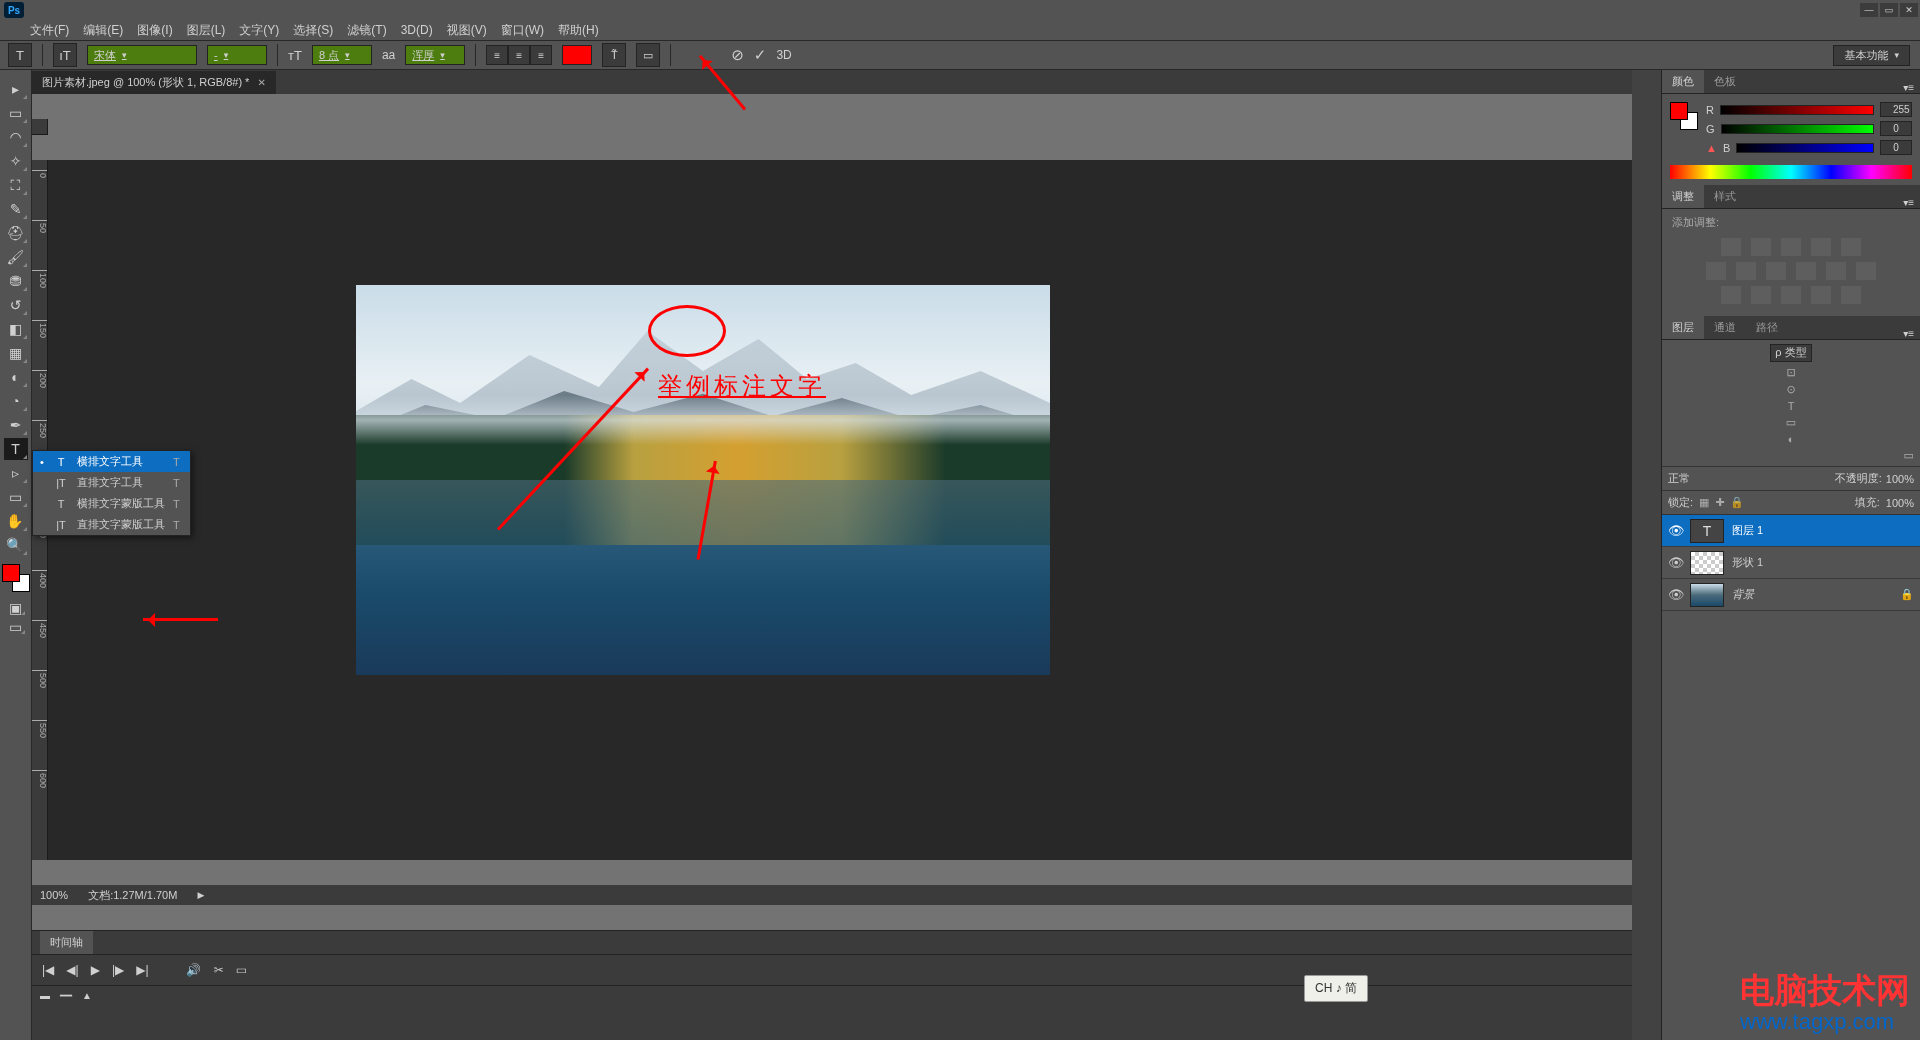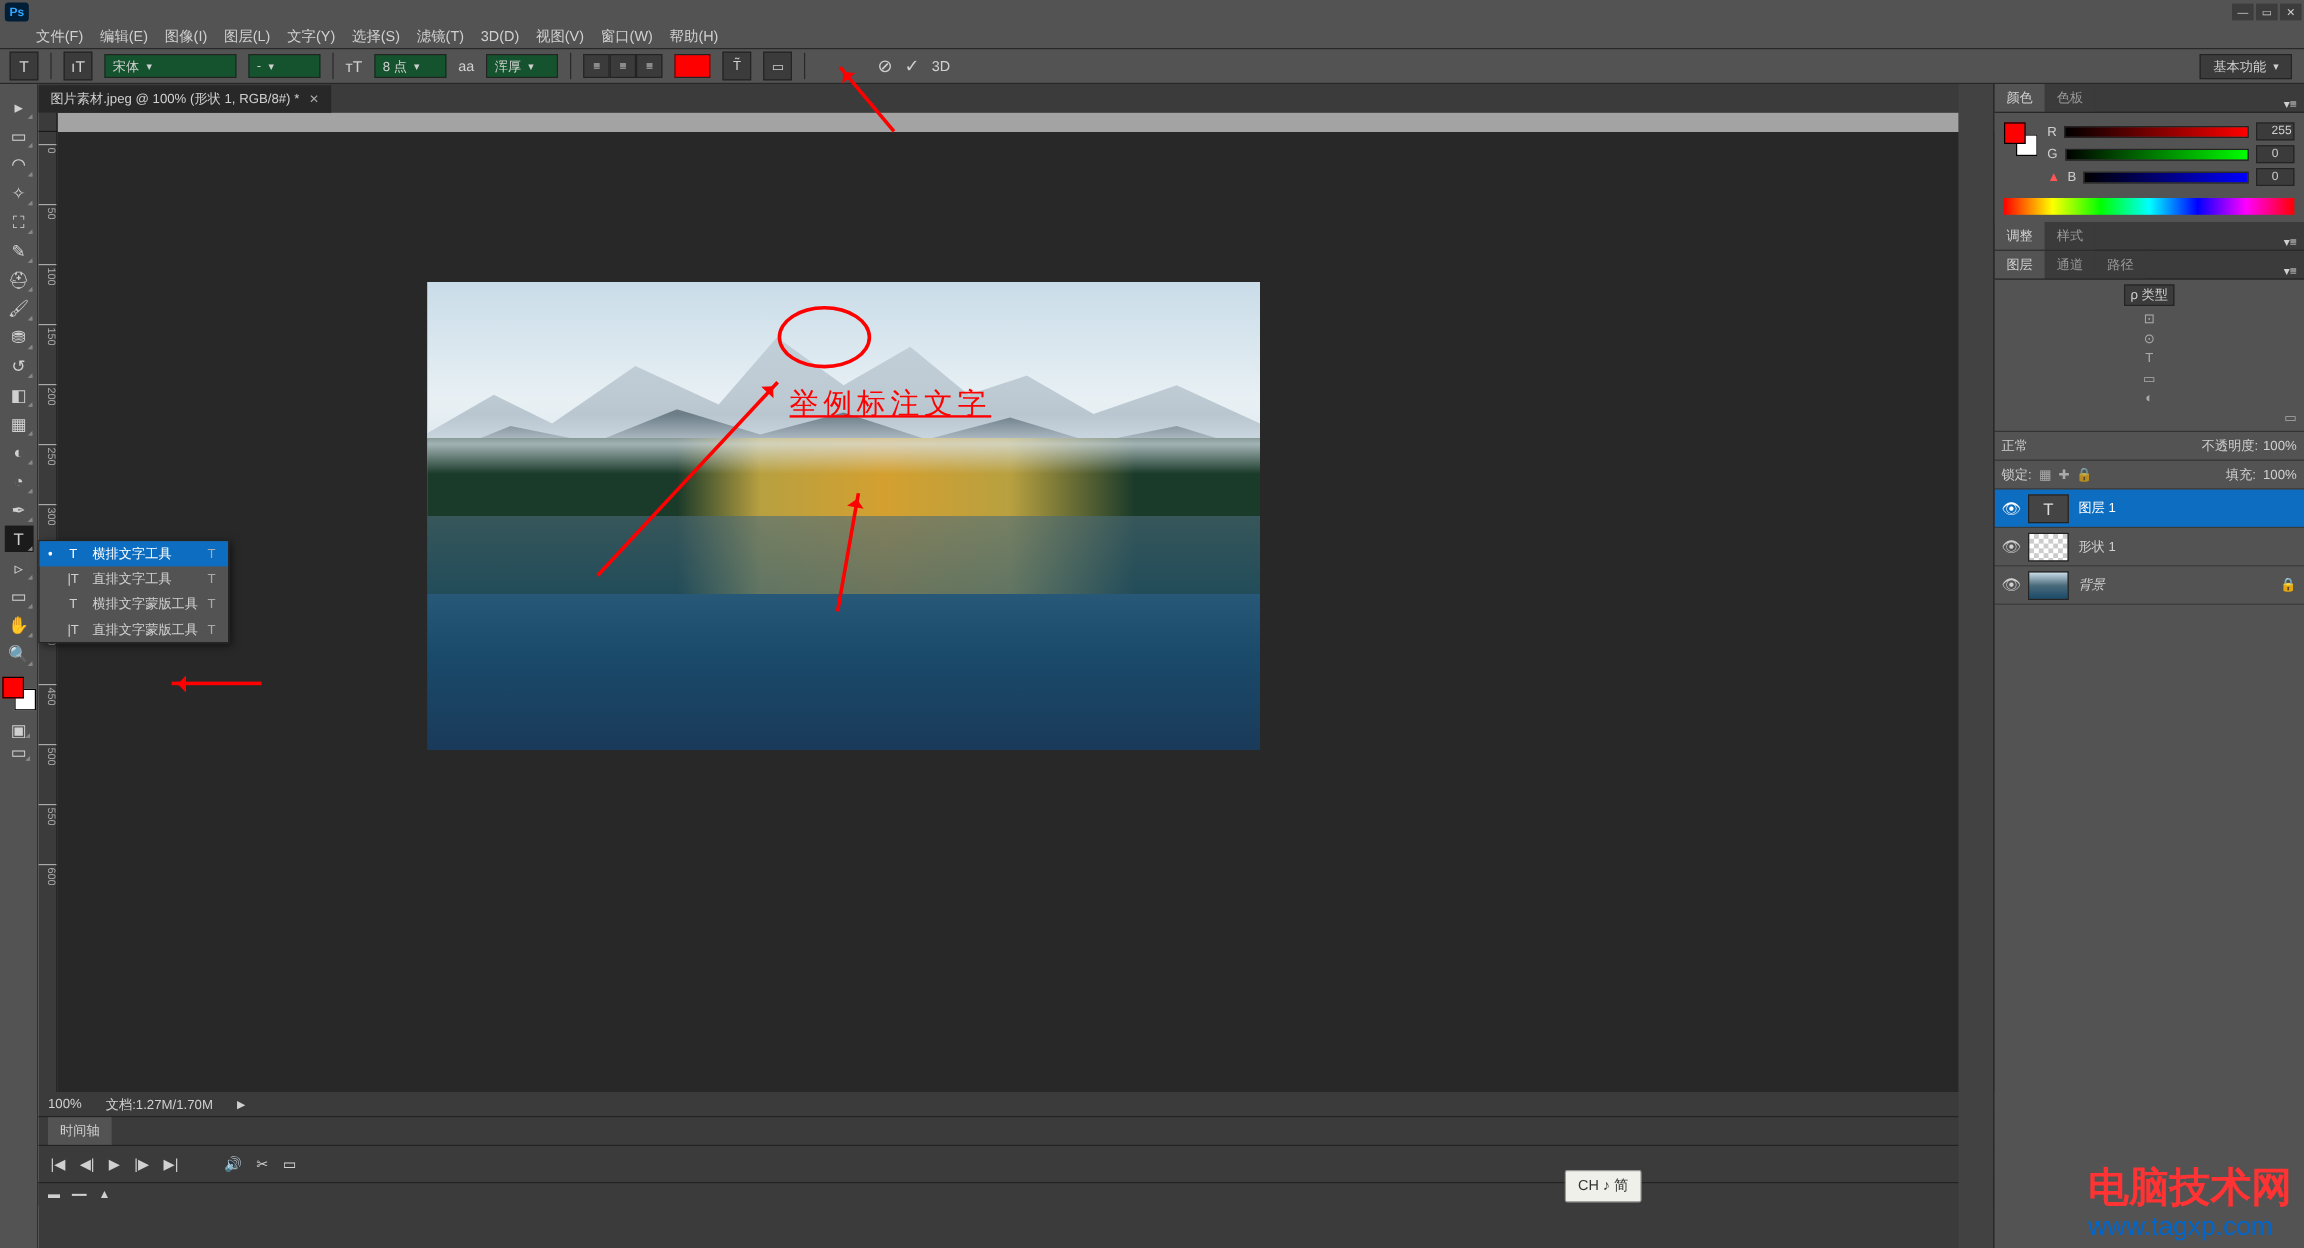--- a/index.html
+++ b/index.html
@@ -5,21 +5,21 @@
 * { margin: 0; padding: 0; box-sizing: border-box; font-family: "Microsoft YaHei", sans-serif; user-select: none; }
 body { width: 1920px; height: 1040px; background: #535353; overflow: hidden; position: relative; font-size: 12px; color: #d0d0d0; }
 .titlebar { height: 20px; background: #535353; display: flex; justify-content: space-between; align-items: center; }
 .titlebar .ps-logo { width: 20px; height: 16px; margin-left: 4px; background: #001e36; border-radius: 3px; color: #31a8ff; font-weight: bold; font-size: 10px; display: flex; align-items: center; justify-content: center; }
 .win-btns { display: flex; gap: 2px; margin-right: 2px; }
 .win-btns div { width: 18px; height: 14px; background: #3c3c3c; display: flex; align-items: center; justify-content: center; font-size: 9px; }
 .menubar { height: 20px; background: #535353; display: flex; align-items: center; padding-left: 30px; gap: 14px; font-size: 12px; }
 .menubar span { color: #d0d0d0; cursor: default; }
 .options-bar { height: 30px; background: #535353; border-top: 1px solid #282828; border-bottom: 1px solid #282828; display: flex; align-items: center; padding-left: 8px; gap: 10px; }
 .opt-icon { width: 24px; height: 24px; display: flex; align-items: center; justify-content: center; background: #3b3b3b; border: 1px solid #232323; font-size: 13px; }
-.opt-select { background: #14532d; border: 1px solid #232323; height: 20px; font-size: 11px; color: #d0d0d0; display: flex; align-items: center; padding: 0 6px; position: relative; }
+.opt-select { background: #4d7c0f; border: 1px solid #232323; height: 20px; font-size: 11px; color: #d0d0d0; display: flex; align-items: center; padding: 0 6px; position: relative; text-decoration: underline; }
 .opt-select::after { content: "▾"; margin-left: 6px; font-size: 9px; }
 .color-swatch-opt { width: 30px; height: 20px; background: red; border: 1px solid #232323; }
 .align-group { display: flex; }
 .align-btn { width: 22px; height: 20px; background: #3b3b3b; border: 1px solid #232323; display: flex; align-items: center; justify-content: center; font-size: 10px; }
 .divider-v { width: 1px; height: 22px; background: #282828; }
 .options-right { margin-left: auto; margin-right: 10px; background: #3b3b3b; border: 1px solid #232323; padding: 2px 10px; font-size: 11px; display: flex; align-items: center; }
 .options-right::after { content: "▾"; margin-left: 6px; font-size: 9px; }
 .main-area { display: flex; height: calc(100% - 70px); }
 .toolbar { width: 32px; background: #535353; border-right: 1px solid #282828; display: flex; flex-direction: column; align-items: center; padding-top: 4px; gap: 2px; }
 .tool-btn { width: 24px; height: 22px; display: flex; align-items: center; justify-content: center; font-size: 14px; color: #d0d0d0; position: relative; }
@@ -28,21 +28,21 @@
 .color-fg-bg { width: 28px; height: 28px; position: relative; margin-top: 6px; }
 .color-fg { position: absolute; width: 18px; height: 18px; background: red; border: 1px solid #000; top: 0; left: 0; z-index: 2; }
 .color-bg { position: absolute; width: 18px; height: 18px; background: #fff; border: 1px solid #000; bottom: 0; right: 0; }
 .toolbar-bottom { margin-top: 6px; display: flex; flex-direction: column; gap: 3px; align-items: center; }
 .tool-flyout { position: absolute; left: 32px; top: 450px; background: #535353; border: 1px solid #232323; z-index: 100; box-shadow: 2px 2px 6px rgba(0,0,0,.5); }
 .flyout-item { display: flex; align-items: center; gap: 8px; padding: 3px 10px 3px 6px; font-size: 11px; white-space: nowrap; }
 .flyout-item.active { background: #0d6dc1; color: #fff; }
 .flyout-item .dot { width: 6px; text-align: center; }
 .flyout-item .icon { width: 16px; text-align: center; }
 .flyout-item .shortcut { margin-left: auto; color: #aaa; }
-.workspace { flex: 1; display: flex; flex-direction: column; background: #a3a3a3; }
+.workspace { flex: 1; display: flex; flex-direction: column; background: #737373; gap: 25px; }
 .doc-tabs { height: 24px; background: #3b3b3b; display: flex; align-items: flex-end; }
 .doc-tab { background: #282828; padding: 4px 10px; font-size: 11px; color: #d0d0d0; display: flex; align-items: center; gap: 8px; }
 .doc-tab .close-x { font-size: 10px; color: #aaa; }
 .ruler-h { height: 16px; background: #3b3b3b; border-bottom: 1px solid #1a1a1a; position: relative; overflow: hidden; margin-left: 16px; }
 .ruler-v { width: 16px; background: #3b3b3b; border-right: 1px solid #1a1a1a; position: relative; overflow: hidden; }
 .ruler-v .tick-major { position: absolute; left: 0; width: 16px; border-top: 1px solid #aaa; font-size: 9px; color: #aaa; writing-mode: vertical-rl; padding-top: 2px; }
 .canvas-wrap { flex: 1; display: flex; }
 .canvas-area { flex: 1; background: #282828; position: relative; overflow: hidden; }
 .canvas-image { position: absolute; left: 308px; top: 125px; width: 694px; height: 390px; }
 .sky { position: absolute; top: 0; left: 0; right: 0; height: 50%; background: linear-gradient(to bottom, #c9dce8 0%, #e8f0f4 50%, #d8e6ec 100%); }
@@ -335,20 +335,45 @@
       </div>
       <div class="spectrum"></div>
     </div>
 
     <div>
       <div class="panel-tab-row">
         <span class="panel-tab active">调整</span>
         <span class="panel-tab">样式</span>
         <span class="panel-menu-btn">▾≡</span>
       </div>
+      <div class="adjustments-body">
+        <div class="adj-title">添加调整:</div>
+        <div class="adj-icons-row">
+            <div class="adj-icon"></div>
+            <div class="adj-icon"></div>
+            <div class="adj-icon"></div>
+            <div class="adj-icon"></div>
+            <div class="adj-icon"></div>
+          </div>
+        <div class="adj-icons-row">
+            <div class="adj-icon"></div>
+            <div class="adj-icon"></div>
+            <div class="adj-icon"></div>
+            <div class="adj-icon"></div>
+            <div class="adj-icon"></div>
+            <div class="adj-icon"></div>
+          </div>
+        <div class="adj-icons-row">
+            <div class="adj-icon"></div>
+            <div class="adj-icon"></div>
+            <div class="adj-icon"></div>
+            <div class="adj-icon"></div>
+            <div class="adj-icon"></div>
+          </div>
+      </div>
     </div>
 
     <div style="flex:1;display:flex;flex-direction:column">
       <div class="panel-tab-row">
         <span class="panel-tab active">图层</span>
         <span class="panel-tab">通道</span>
         <span class="panel-tab">路径</span>
         <span class="panel-menu-btn">▾≡</span>
       </div>
       <div class="layers-controls">

